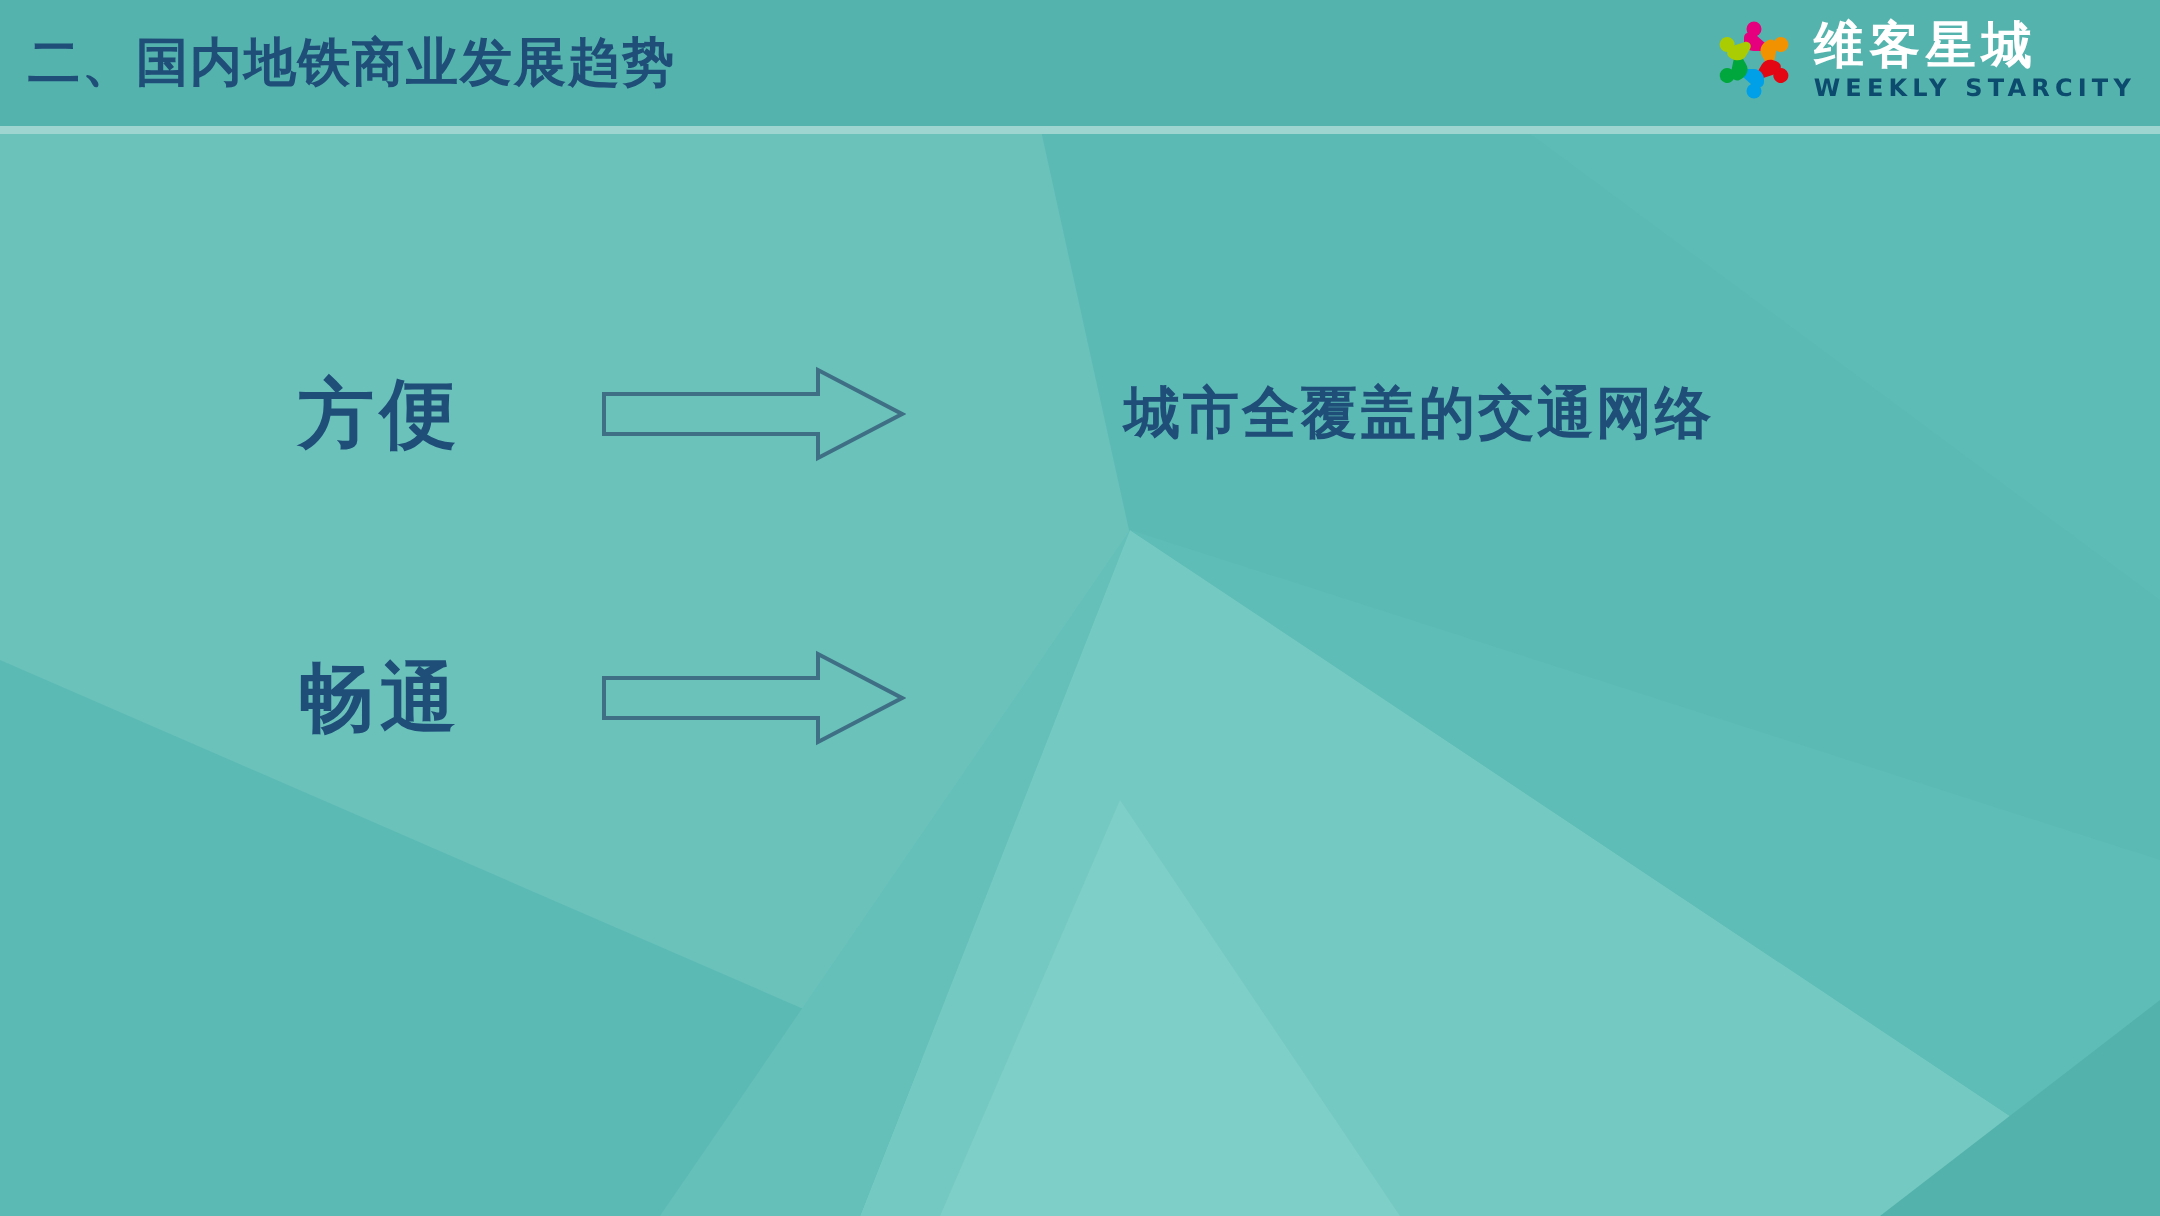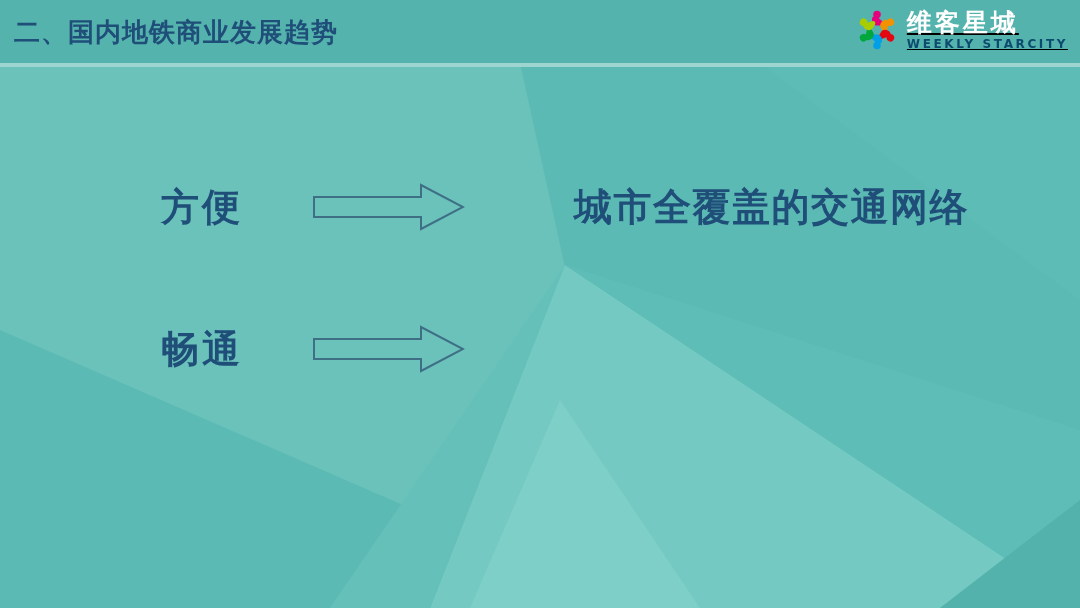--- a/index.html
+++ b/index.html
@@ -62,21 +62,20 @@
 
   
   .logo {
     position: absolute;
     right: 12px;
     top: 5px;
     display: flex;
     align-items: center;
     gap: 5px;
     z-index: 6;
-    text-decoration: underline;
   }
   .logo-mark {
     width: 50px;
     height: 50px;
     display: block;
   }
   .logo-text {
     display: flex;
     flex-direction: column;
     align-items: flex-start;
@@ -103,21 +102,21 @@
   .content {
     position: absolute;
     left: 0;
     top: 67px;
     width: 1080px;
     height: 541px;
     z-index: 4;
   }
   .row {
     position: absolute;
-    left: 16px;
+    left: 4px;
     width: 868px;
     height: 80px;
     display: flex;
     align-items: center;
   }
   .row-1 { top: 100px; }
   .row-2 { top: 242px; }
   .row-3 { top: 382px; }
 
   .row-key {
@@ -134,21 +133,21 @@
   .row-arrow {
     position: absolute;
     left: 297px;
     top: 16px;
     width: 152px;
     height: 48px;
   }
   .row-value {
     position: absolute;
     left: 497px;
-    font-size: 38px;
+    font-size: 28px;
     font-weight: bold;
     color: #1f4e79;
     letter-spacing: 1.5px;
     line-height: 80px;
     white-space: nowrap;
   }
   .row-1 .row-value { left: 558px; }
 </style>
 </head>
 <body>

